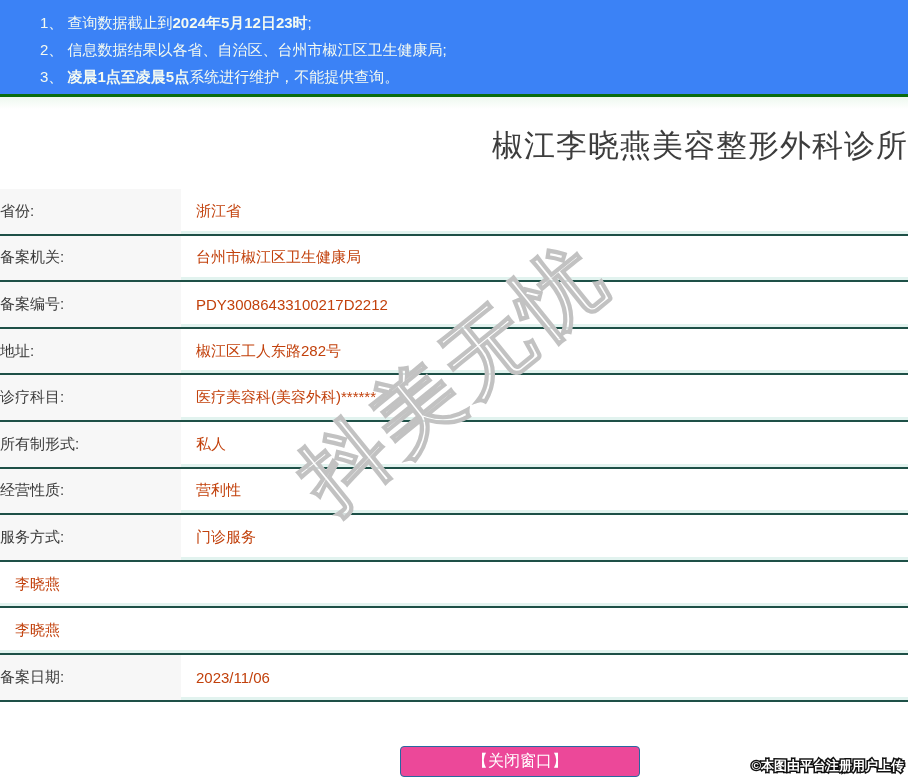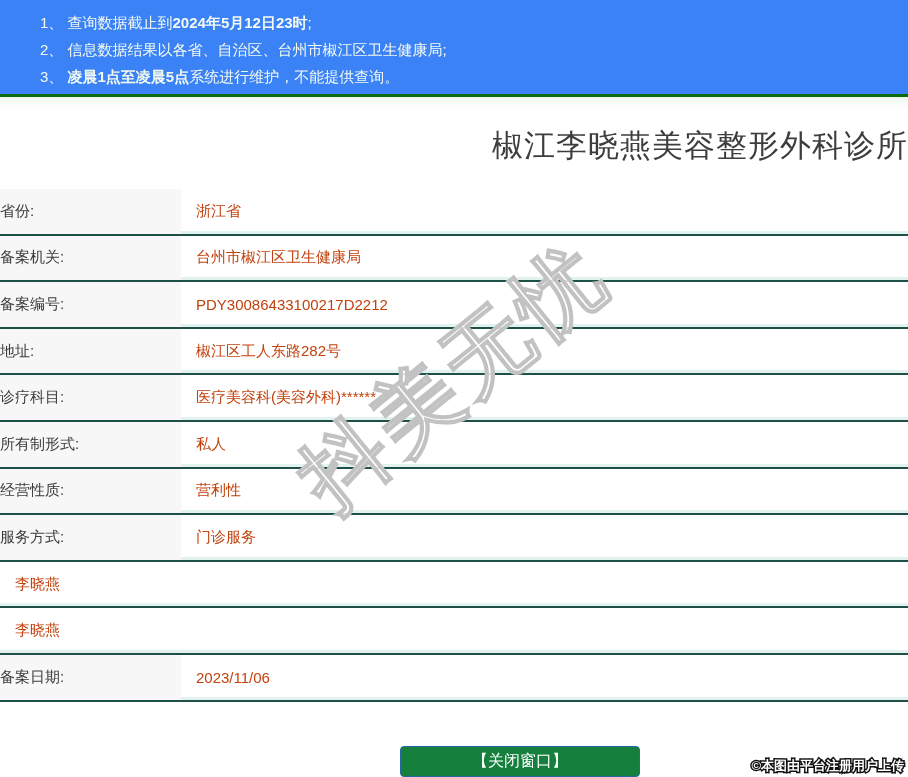--- a/index.html
+++ b/index.html
@@ -66,21 +66,21 @@
     color: #c2410c;
   }
 
   
   .footer { margin-top: 44px; }
   .close-btn {
     display: block;
     margin-left: 400px;
     width: 240px;
     height: 31px;
-    background: #15803d;
+    background: #ec4899;
     color: #ffffff;
     font-size: 16px;
     font-family: "Liberation Sans", "DejaVu Sans", sans-serif;
     border: 1px solid #2868a0;
     border-radius: 4px;
     cursor: pointer;
     text-align: center;
     line-height: 28px;
   }
 

